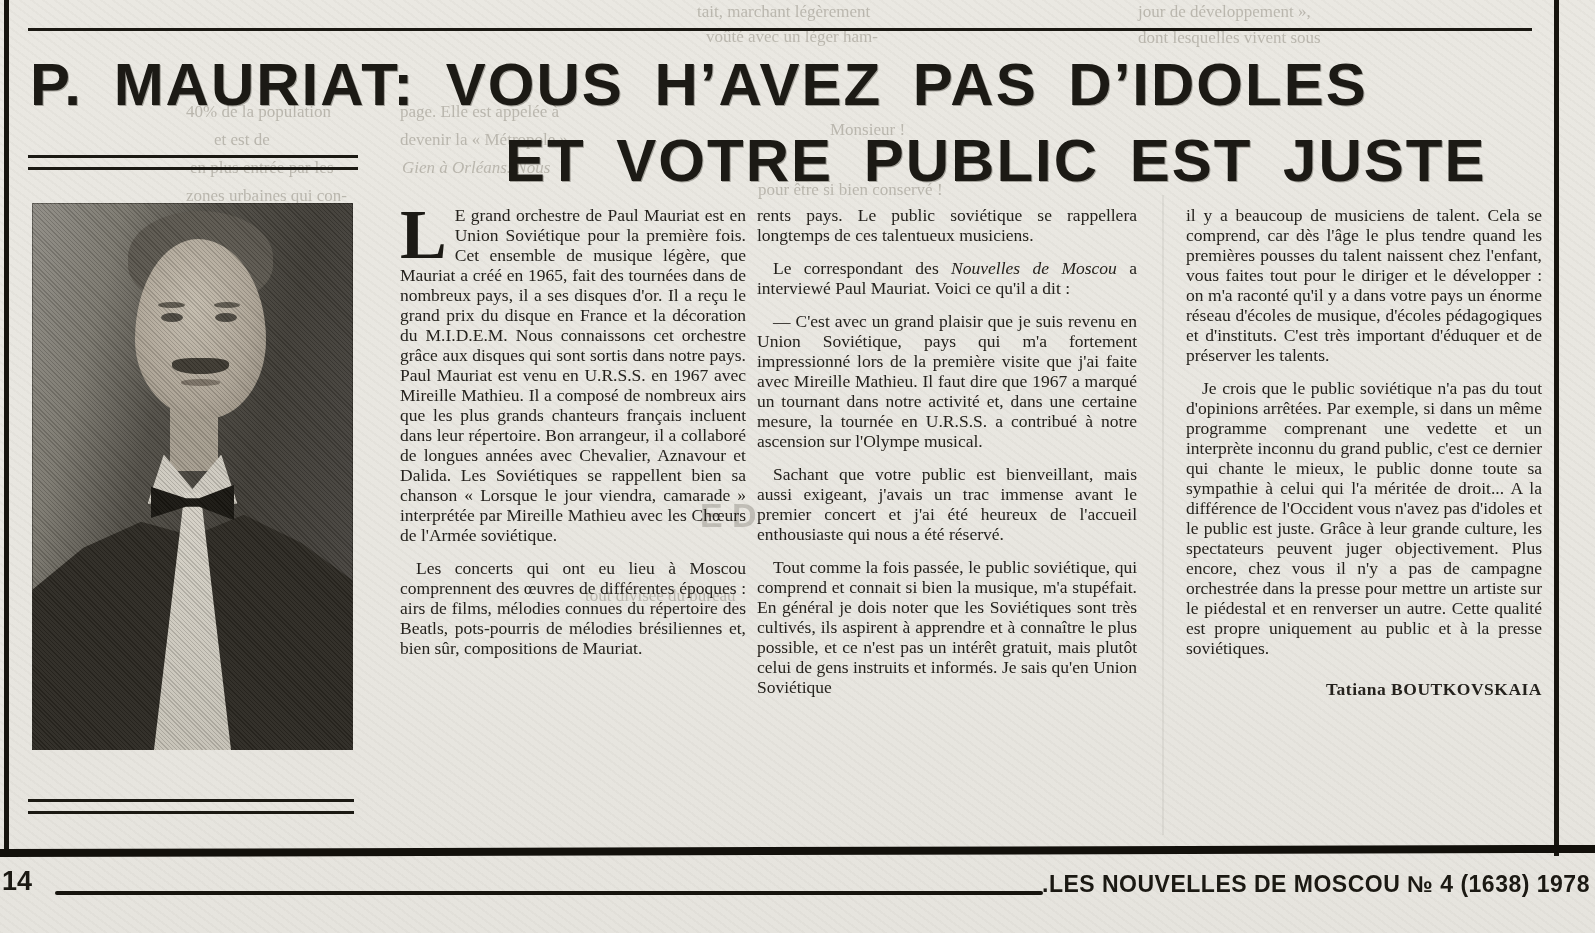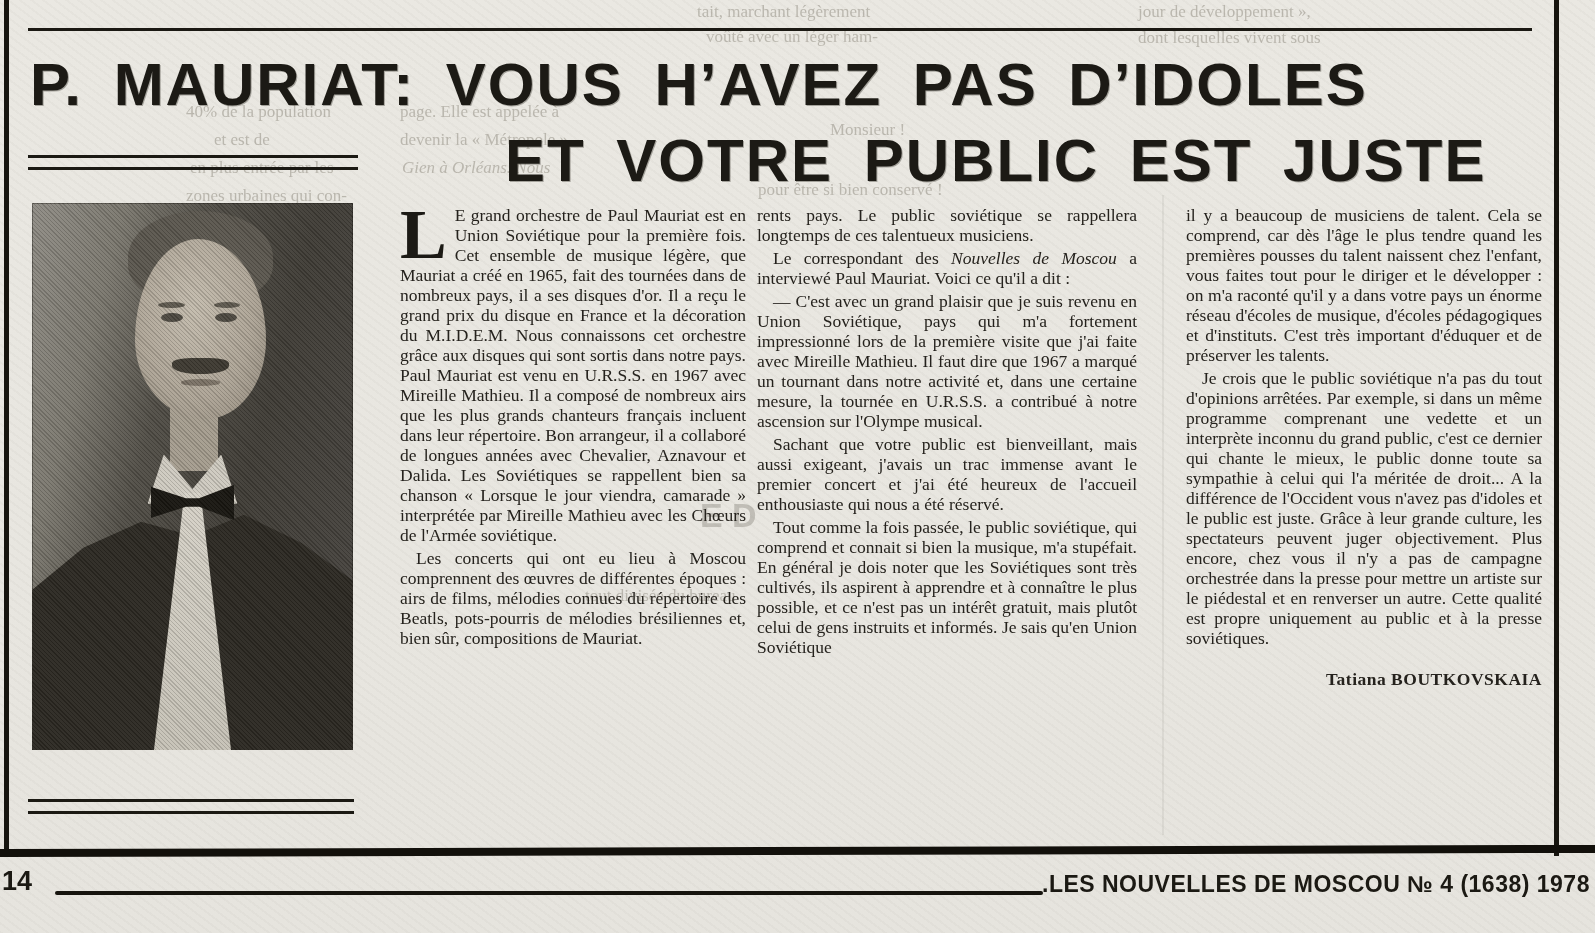--- a/index.html
+++ b/index.html
@@ -51,21 +51,21 @@
   .ph-mustache{left:28%;top:66%;width:44%;height:9%;background:#3c3830;border-radius:40% 40% 60% 60%;}
   .ph-mouth{left:35%;top:78%;width:30%;height:3.5%;background:#7a7165;border-radius:50%;}
   .ph-halftone{left:0;top:0;width:100%;height:100%;
     background:repeating-linear-gradient(45deg, rgba(18,16,12,0.16) 0 1px, rgba(236,233,226,0.05) 1px 3px);}
   
   .col{position:absolute;top:205px;font-size:17.5px;line-height:20px;text-align:justify;color:#25221d;}
   .col-1{left:400px;width:346px;}
   .col-2{left:757px;width:380px;}
   .col-3{left:1186px;width:356px;}
   .col p{margin:0;}
-  .col p.gap{margin-top:3px;}
+  .col p.gap{margin-top:13px;}
   .col p.indent{text-indent:16px;}
   .dropcap{float:left;font-size:70px;line-height:56px;font-weight:bold;padding:2px 8px 0 0;color:#1c1a15;}
   .italic{font-style:italic;}
   .signature{margin-top:20px;text-align:right;font-weight:bold;font-size:17.5px;line-height:23px;}
   .signature .sig-name{letter-spacing:0.5px;}
   
   .page-number{position:absolute;left:2px;top:866px;font-family:"Liberation Sans", sans-serif;
     font-weight:bold;font-size:27px;color:#1b1913;}
   .footer-rule{position:absolute;left:55px;top:891px;width:988px;height:4px;background:#16140e;border-radius:2px;}
   .masthead{position:absolute;left:1042px;top:871px;font-family:"Liberation Sans", sans-serif;

